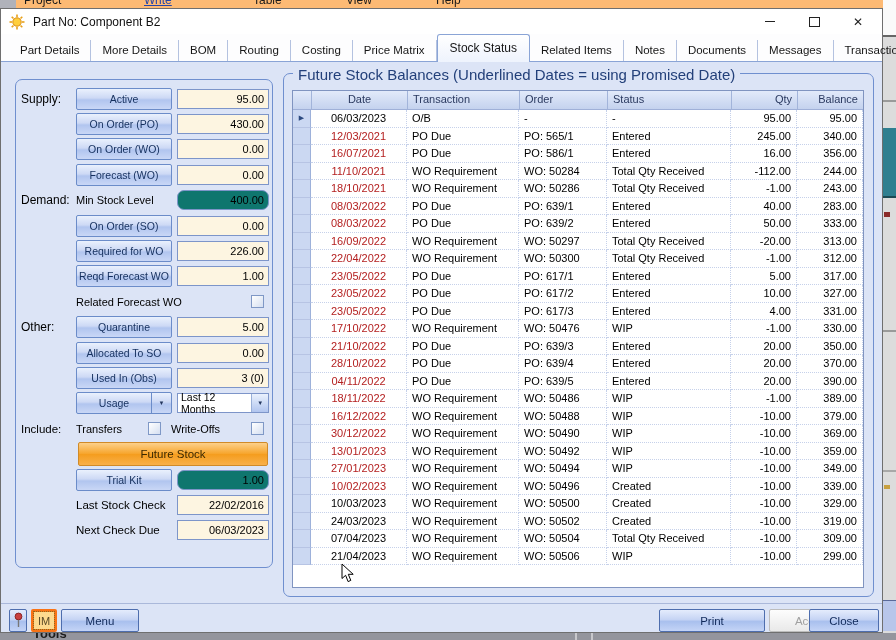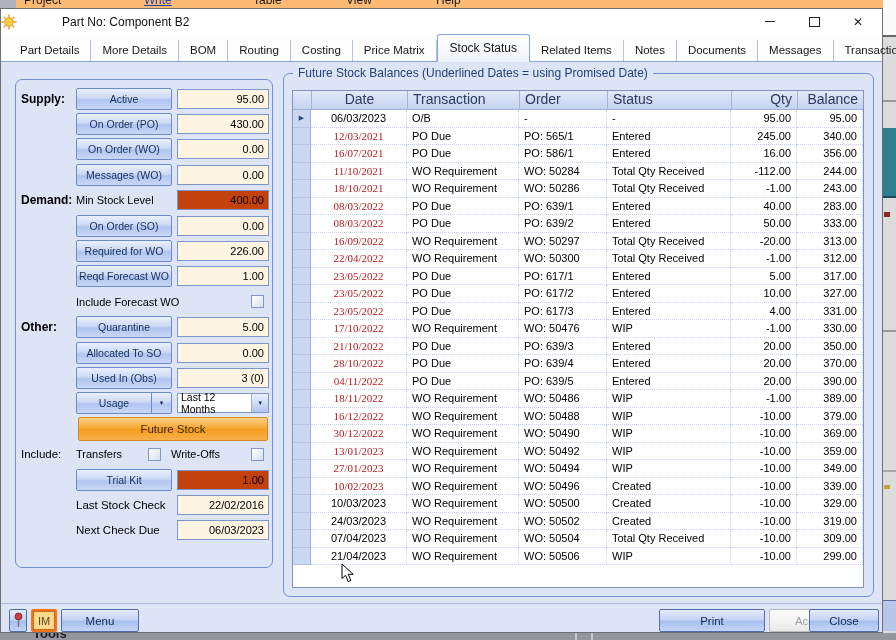--- a/index.html
+++ b/index.html
@@ -20,71 +20,71 @@
   .bgr-line3{position:absolute;left:0;top:470px;width:13px;height:2px;background:#a8a8a8;}
   .bgr-gold{position:absolute;left:1px;top:485px;width:6px;height:4px;background:#c8a040;}
   .bgr-blue{position:absolute;left:0;top:600px;width:13px;height:30px;background:#b8c6ea;border-top:1px solid #5a6a9a;}
   .bg-bottom{position:absolute;left:0;top:633px;width:896px;height:7px;background:#94959d;overflow:hidden;}
   .bg-tools{position:absolute;left:33px;top:-7px;font-size:13px;font-weight:bold;color:#1c1c1c;}
   .bgb-sep1{position:absolute;left:575px;top:0;width:2px;height:7px;background:#c8c8cc;}
   .bgb-sep2{position:absolute;left:591px;top:0;width:2px;height:7px;background:#c8c8cc;}
 
   
   .dialog{position:absolute;left:0;top:8px;width:883px;height:625px;background:#dce4f6;border:1px solid #6f6f6f;box-sizing:border-box;}
-  .titlebar{position:relative;height:25px;background:#ffffff;display:flex;align-items:center;gap:37px;}
+  .titlebar{position:relative;height:25px;background:#ffffff;display:flex;align-items:center;padding-left:8px;}
   .title-text{margin-left:8px;font-size:12px;color:#111;}
   .win-controls{position:absolute;right:2px;top:0;height:25px;display:flex;align-items:center;}
   .win-btn{width:44px;height:25px;display:flex;align-items:center;justify-content:center;color:#222;cursor:default;}
   .glyph-min{display:inline-block;width:10px;border-top:1px solid #222;}
   .glyph-max{display:inline-block;width:9px;height:8px;border:1px solid #222;}
   .glyph-close{font-size:12px;line-height:1;}
 
   
   .tabbar{position:relative;height:27px;background:#fdfdfe;display:flex;align-items:flex-end;padding-left:8px;border-bottom:1px solid #8aa4d6;}
   .tab{padding:4px 11px 5px;font-size:11.5px;color:#161616;border-right:1px solid #b4c2e0;white-space:nowrap;}
   .tab:last-child{border-right:none;}
   .tab.active{border:1px solid #8aa4d6;border-bottom:none;border-radius:3px 3px 0 0;background:linear-gradient(#ffffff,#eef3fd);padding:6px 12px 7px;margin-bottom:-1px;font-size:12px;}
 
   
   .panel{position:absolute;left:14px;top:70px;width:258px;height:489px;border:1px solid #6f8fcf;border-radius:7px;box-sizing:border-box;padding-top:6px;}
   .prow{display:flex;align-items:center;height:25.4px;padding:0 3px 0 5px;box-sizing:border-box;}
-  .sec{width:55px;font-weight:bold;font-size:12px;color:#000;flex:none;}
+  .sec{width:55px;font-weight:normal;font-size:12px;color:#000;flex:none;}
   .sec.normal{font-weight:normal;font-size:11.5px;}
   .pbtn{width:96px;height:22px;flex:none;border:1px solid #6b8cc9;border-radius:2px;background:linear-gradient(#eaf1fd 0%,#cdd9f5 45%,#b1c5ef 55%,#c9d7f6 100%);font-size:10.5px;color:#15305e;display:flex;align-items:center;justify-content:center;box-sizing:border-box;white-space:nowrap;}
   .pbtn-split{width:96px;height:22px;flex:none;display:flex;border:1px solid #6b8cc9;border-radius:2px;background:linear-gradient(#eaf1fd 0%,#cdd9f5 45%,#b1c5ef 55%,#c9d7f6 100%);box-sizing:border-box;}
   .pbtn-main{flex:1;display:flex;align-items:center;justify-content:center;font-size:10.5px;color:#15305e;}
   .pbtn-arr{width:19px;border-left:1px solid #6b8cc9;display:flex;align-items:center;justify-content:center;font-size:6px;color:#23365e;}
   .plain-label{font-size:11px;color:#000;white-space:nowrap;}
   .pfield{margin-left:auto;width:92px;height:20px;flex:none;border:1px solid #7d95c9;background:#fdf5e1;font-size:11px;color:#000;display:flex;align-items:center;justify-content:flex-end;padding-right:4px;box-sizing:border-box;}
-  .pfield.white{background:#c2410c;}
+  .pfield.white{background:#0f766e;border-radius:7px;}
   .pfield.redtext{color:#d01010;}
   .shortage-label{width:96px;text-align:center;font-size:12px;font-weight:bold;color:#e01010;flex:none;}
   .chk{width:13px;height:13px;flex:none;border:1px solid #7f98c6;background:linear-gradient(135deg,#ffffff,#d5dff1);box-sizing:border-box;}
   .pselect{margin-left:auto;width:92px;height:20px;flex:none;border:1px solid #7d95c9;background:#fff;display:flex;align-items:center;font-size:10.5px;color:#000;padding-left:3px;box-sizing:border-box;}
   .psel-arr{margin-left:auto;width:16px;height:18px;border-left:1px solid #9ab0d8;background:linear-gradient(#eaf1fd,#b1c5ef);display:flex;align-items:center;justify-content:center;font-size:6px;color:#23365e;}
   .orange-btn{margin-left:2px;flex:1;height:22px;border:1px solid #d08a28;border-radius:2px;background:linear-gradient(#fcd08a 0%,#f7a62e 48%,#f59d1e 52%,#f8b04a 100%);font-size:11.5px;color:#3a2800;display:flex;align-items:center;justify-content:center;margin-right:1px;}
 
   
   .groupbox{position:absolute;left:282px;top:64px;width:591px;height:524px;border:1px solid #6f8fcf;border-radius:7px;box-sizing:border-box;}
-  .groupbox-title{position:absolute;top:-8px;left:9px;background:#dce4f6;padding:0 5px;font-size:12px;color:#23407a;white-space:nowrap;}
+  .groupbox-title{position:absolute;top:-8px;left:9px;background:#dce4f6;padding:0 5px;font-size:15px;color:#23407a;white-space:nowrap;}
   .grid{position:absolute;left:8px;top:16px;right:9px;bottom:8px;background:#fff;border:1px solid #8094c0;overflow:hidden;}
-  .gh{display:flex;height:18px;background:linear-gradient(#e2eafa,#c4d2ee);border-bottom:1px solid #9fb0d8;color:#2b3a60;font-size:14px;align-items:flex-end;}
+  .gh{display:flex;height:18px;background:linear-gradient(#e2eafa,#c4d2ee);border-bottom:1px solid #9fb0d8;color:#2b3a60;font-size:11px;align-items:flex-end;}
   .th{box-sizing:border-box;height:18px;line-height:17px;overflow:hidden;white-space:nowrap;}
   .th + .th{border-left:1px solid #a2b4da;}
   .tr{display:flex;height:17.5px;font-size:11px;color:#000;align-items:stretch;}
   .td{box-sizing:border-box;line-height:16.5px;border-bottom:1px dotted #c6d1ea;border-right:1px dotted #c6d1ea;overflow:hidden;white-space:nowrap;}
   .c-sel{width:18px;flex:none;text-align:center;}
   .td.c-sel{background:#cbd8f2;border-right:1px solid #9db1da;border-bottom:1px solid #b7c4e4;font-size:7px;color:#2c4a80;line-height:16px;}
   .c-date{width:96px;flex:none;text-align:center;}
   .c-tx{width:112px;flex:none;padding-left:5px;}
   .c-order{width:88px;flex:none;padding-left:5px;}
   .c-status{width:124px;flex:none;padding-left:5px;}
   .c-qty{width:66px;flex:none;text-align:right;padding-right:5px;}
   .c-bal{flex:1;text-align:right;padding-right:5px;}
-  .tr.red .c-date{color:#b42020;font-family:Liberation Serif, serif;}
+  .tr.red .c-date{color:#b42020;}
 
   
   .footer{position:absolute;left:0;top:594px;width:881px;height:30px;border-top:1px solid #aab8da;}
   .fbtn{position:absolute;top:5px;height:23px;border:1px solid #4e6eae;border-radius:2px;background:linear-gradient(#e4ecfc 0%,#c6d4f4 45%,#a9c0ee 55%,#c4d4f6 100%);font-size:11.5px;color:#10295a;display:flex;align-items:center;justify-content:center;box-sizing:border-box;}
   .pin-btn{left:8px;width:18px;}
   .im-btn{left:30px;width:26px;background:#fdd98e;border:3px solid #f97316;outline:1px dotted #8a6a20;outline-offset:-3px;color:#5a4a28;font-size:11px;}
   .menu-btn{left:60px;width:78px;}
   .print-btn{left:658px;width:106px;}
   .accept-btn{left:724px;width:87px;background:linear-gradient(#fdfdfd,#e9e9e9);border:1px solid #bdbdbd;color:#a0a0a0;margin-left:44px;}
   .close-btn{left:808px;width:70px;}
@@ -175,21 +175,21 @@
         <div class="pbtn">On Order (PO)</div>
         <div class="pfield">430.00</div>
       </div>
       <div class="prow">
         <span class="sec"></span>
         <div class="pbtn">On Order (WO)</div>
         <div class="pfield">0.00</div>
       </div>
       <div class="prow">
         <span class="sec"></span>
-        <div class="pbtn">Messages (WO)</div>
+        <div class="pbtn">Forecast (WO)</div>
         <div class="pfield">0.00</div>
       </div>
       <div class="prow">
         <span class="sec">Demand:</span>
         <span class="plain-label">Min Stock Level</span>
         <div class="pfield white">400.00</div>
       </div>
       <div class="prow">
         <span class="sec"></span>
         <div class="pbtn">On Order (SO)</div>
@@ -200,21 +200,21 @@
         <div class="pbtn">Required for WO</div>
         <div class="pfield">226.00</div>
       </div>
       <div class="prow">
         <span class="sec"></span>
         <div class="pbtn">Reqd Forecast WO</div>
         <div class="pfield">1.00</div>
       </div>
       <div class="prow">
         <span class="sec"></span>
-        <span class="plain-label">Include Forecast WO</span>
+        <span class="plain-label">Related Forecast WO</span>
         <span class="chk" style="margin-left:auto;margin-right:5px;"></span>
       </div>
       <div class="prow">
         <span class="sec">Other:</span>
         <div class="pbtn">Quarantine</div>
         <div class="pfield">5.00</div>
       </div>
       <div class="prow">
         <span class="sec"></span>
         <div class="pbtn">Allocated To SO</div>
@@ -230,29 +230,29 @@
         <div class="pbtn-split">
           <span class="pbtn-main">Usage</span>
           <span class="pbtn-arr">▼</span>
         </div>
         <div class="pselect">
           <span>Last 12 Months</span>
           <span class="psel-arr">▼</span>
         </div>
       </div>
       <div class="prow">
-        <span class="sec"></span>
-        <div class="orange-btn">Future Stock</div>
-      </div>
-      <div class="prow">
         <span class="sec normal">Include:</span>
         <span class="plain-label" style="width:72px;">Transfers</span>
         <span class="chk"></span>
         <span class="plain-label" style="margin-left:10px;width:62px;">Write-Offs</span>
         <span class="chk" style="margin-left:auto;margin-right:5px;"></span>
+      </div>
+      <div class="prow">
+        <span class="sec"></span>
+        <div class="orange-btn">Future Stock</div>
       </div>
       <div class="prow">
         <span class="sec"></span>
         <div class="pbtn">Trial Kit</div>
         <div class="pfield white">1.00</div>
       </div>
       <div class="prow">
         <span class="sec"></span>
         <span class="plain-label" style="font-size:11.5px;">Last Stock Check</span>
         <div class="pfield">22/02/2016</div>

